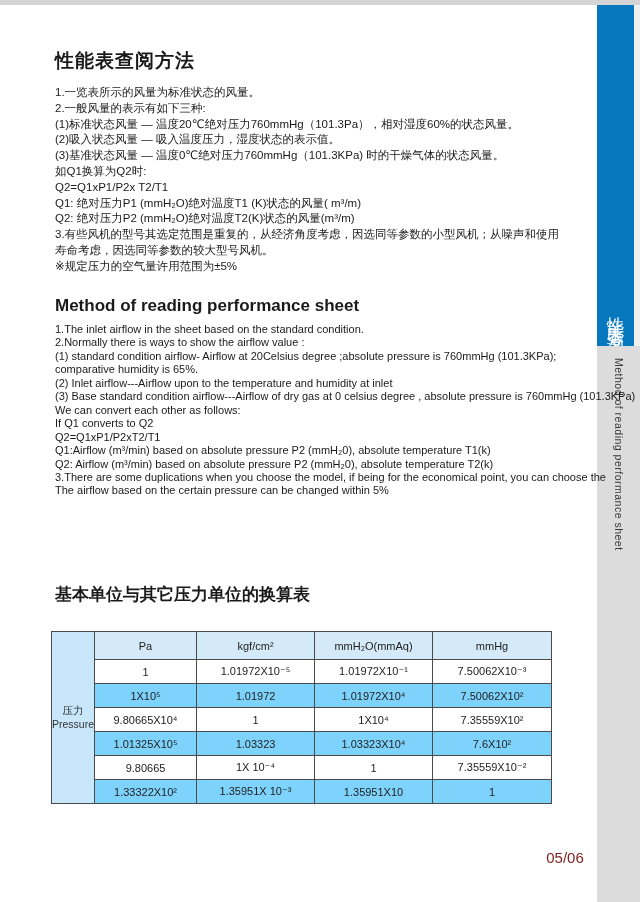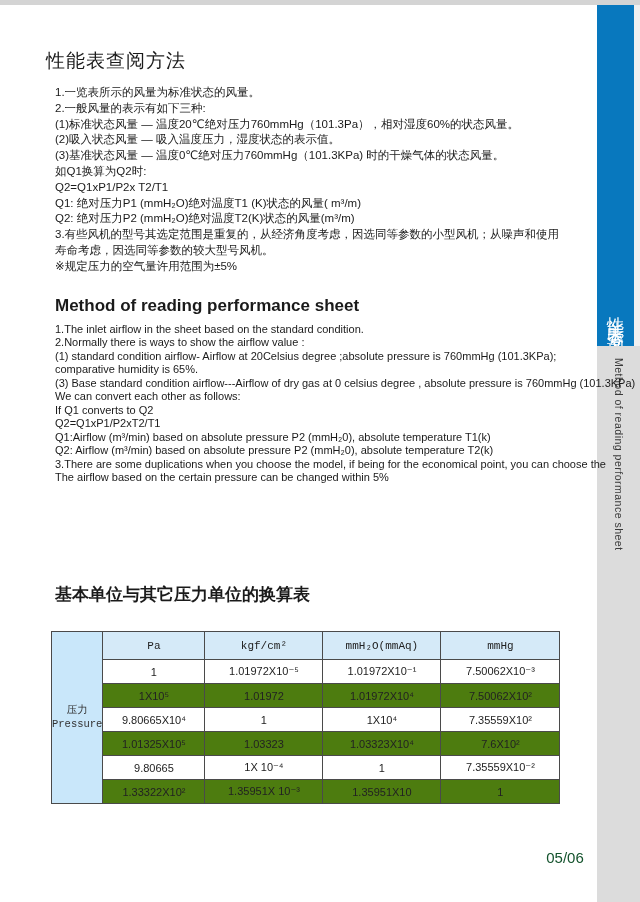--- a/index.html
+++ b/index.html
@@ -23,48 +23,48 @@
   .ribbon-edge { position:absolute; left:634px; top:5px; width:6px; height:341px; background:#f0f0f0; }
   .gray-ribbon {
     position:absolute; left:597px; top:346px; width:43px; height:556px;
     background:#dcdcdc; display:flex; justify-content:center; align-items:flex-start;
     box-sizing:border-box; padding-top:12px;
   }
   .gray-ribbon .vtext {
     writing-mode:vertical-rl; font-size:10.5px; color:#3a3a3a; letter-spacing:0.5px;
   }
 
-  .zh-title { position:absolute; left:46px; top:48px; font-size:19px; font-weight:normal; letter-spacing:1px; }
+  .zh-title { position:absolute; left:55px; top:48px; font-size:19px; font-weight:bold; letter-spacing:1px; }
   .zh-lines { position:absolute; left:55px; top:85px; font-size:11.5px; }
   .zh-lines .tline { line-height:15.8px; white-space:nowrap; }
 
   .en-title { position:absolute; left:55px; top:296px; font-size:17px; font-weight:bold; }
   .en-lines { position:absolute; left:55px; top:323px; font-size:11px; }
   .en-lines .tline { line-height:13.45px; white-space:nowrap; }
 
   .conv-title-zh { position:absolute; left:55px; top:575px; font-size:17px; font-weight:bold;margin-top:8px; }
   .conv-title-en { position:absolute; left:55px; top:598px; font-size:14.5px; font-weight:bold; }
 
   .conv-table {
     position:absolute; left:51px; top:631px;
     border-collapse:collapse; table-layout:fixed;
   }
   .conv-table td {
     border:1px solid #4a4a4a; text-align:center; vertical-align:middle;
     font-size:11px; color:#222; padding:0;
   }
-  .conv-table .hdr td { height:27px; background:#d5eaf8;font-family:Liberation Mono, monospace; }
+  .conv-table .hdr td { height:27px; background:#d5eaf8; }
   .conv-table .drow td { height:23px; }
   .conv-table .drow.alt td { background:#ebebeb; }
   .conv-table .drow td { background:#ffffff; }
-  .conv-table .drow.alt td { background:#4d7c0f; }
+  .conv-table .drow.alt td { background:#7dd3fc; }
   .conv-table td.rowgroup {
     background:#c9e7fa !important; font-size:10.5px; line-height:1.3; color:#333;text-align:center;
   }
-  .page-number { position:absolute; left:520px; top:849px; width:90px; text-align:center; font-size:15px; color:#14532d; }
+  .page-number { position:absolute; left:520px; top:849px; width:90px; text-align:center; font-size:15px; color:#7f1d1d; }
 </style>
 </head>
 <body>
 
 <div class="page">
   <div class="top-edge"></div>
 
   <div class="blue-ribbon">
     <span class="vtext">性能表查询方法</span>
   </div>
@@ -88,20 +88,21 @@
       <div class="tline">寿命考虑，因选同等参数的较大型号风机。</div>
       <div class="tline">※规定压力的空气量许用范围为±5%</div>
     </div>
 
   <div class="en-title">Method of reading performance sheet</div>
   <div class="en-lines">
       <div class="tline">1.The inlet airflow in the sheet based on the standard condition.</div>
       <div class="tline">2.Normally there is ways to show the airflow value :</div>
       <div class="tline">(1) standard condition airflow- Airflow at 20Celsius degree ;absolute pressure is 760mmHg (101.3KPa);</div>
       <div class="tline">comparative humidity is 65%.</div>
+      <div class="tline">(2) Inlet airflow---Airflow upon to the temperature and humidity at inlet</div>
       <div class="tline">(3) Base standard condition airflow---Airflow of dry gas at 0 celsius degree , absolute pressure is 760mmHg (101.3KPa)</div>
       <div class="tline">We can convert each other as follows:</div>
       <div class="tline">If Q1 converts to Q2</div>
       <div class="tline">Q2=Q1xP1/P2xT2/T1</div>
       <div class="tline">Q1:Airflow (m³/min) based on absolute pressure P2 (mmH₂0), absolute temperature T1(k)</div>
       <div class="tline">Q2: Airflow (m³/min) based on absolute pressure P2 (mmH₂0), absolute temperature T2(k)</div>
       <div class="tline">3.There are some duplications when you choose the model, if being for the economical point, you can choose the</div>
       <div class="tline">The airflow based on the certain pressure can be changed within 5%</div>
     </div>
 

